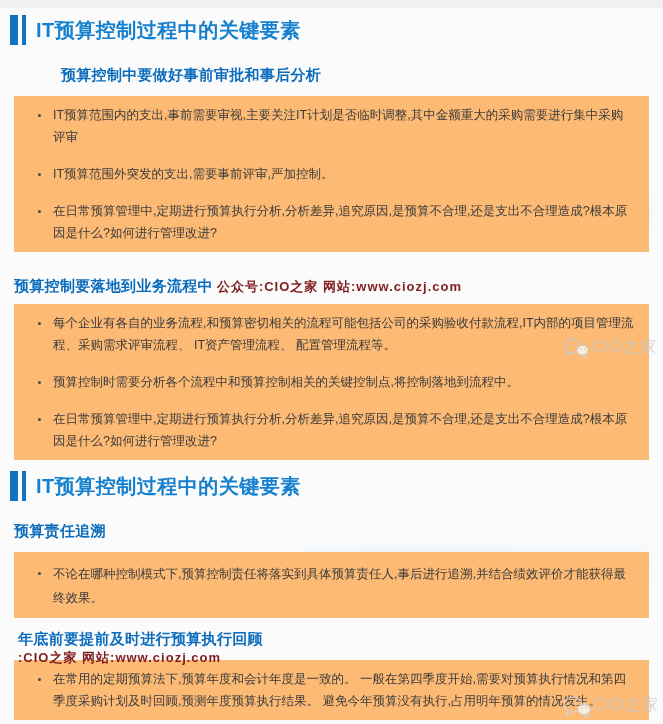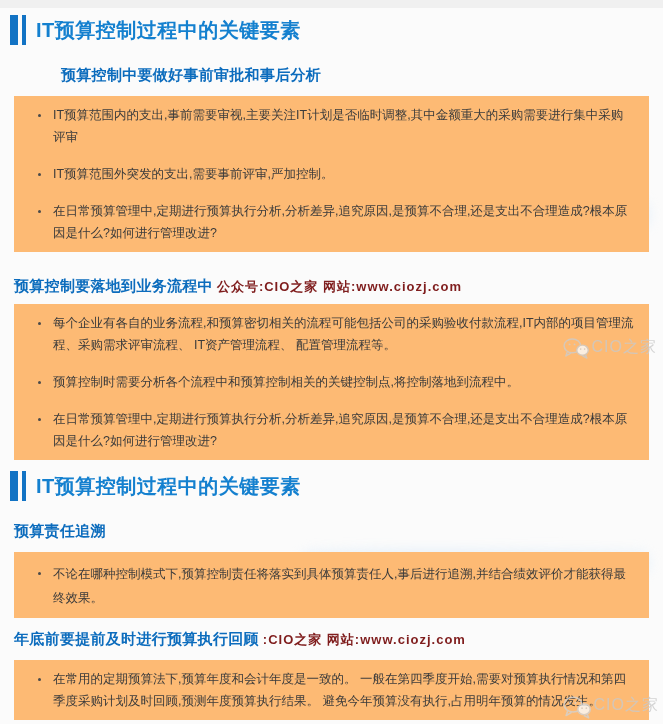--- a/index.html
+++ b/index.html
@@ -28,21 +28,21 @@
   .bars{display:flex;align-items:center;height:30px;margin-left:-4px;}
   .bar-thick{width:8px;height:30px;background:#1273c4;}
   .bar-thin{width:4px;height:30px;background:#1273c4;margin-left:4px;}
   .page-title{margin-left:10px;font-size:20px;font-weight:600;color:#1480cf;letter-spacing:.5px;}
 
   
   .heading-row{display:flex;align-items:baseline;height:22px;position:relative;z-index:2;}
   .h1-mt{margin-top:20px;margin-left:47px;}
   .h2-mt{margin-top:22px;align-items:flex-end;}
   .h3-mt{margin-top:20px;text-align:right;}
-  .h4-mt{margin-top:12px;}
+  .h4-mt{margin-top:12px;flex-direction:column;}
   .sec-heading{font-size:15px;font-weight:700;color:#0c6cbd;letter-spacing:.3px;}
   .wm-blue{font-size:13px;font-weight:600;color:#7f1d1d;letter-spacing:1px;white-space:nowrap;margin-left:4px;}
 
   
   .block{background:#fdba74;margin-top:8px;padding:8px 14px;position:relative;}
   .bullet{display:flex;margin-top:15px;}
   .bullet:first-child{margin-top:0;}
   .dot{flex:0 0 3px;width:3px;height:3px;border-radius:50%;background:#4a4a4a;margin:10px 12px 0 10px;}
   .btext{flex:1;font-size:12.5px;line-height:22px;color:#3b3b3b;}
   .block-wide .bullet{margin-top:24px;}

